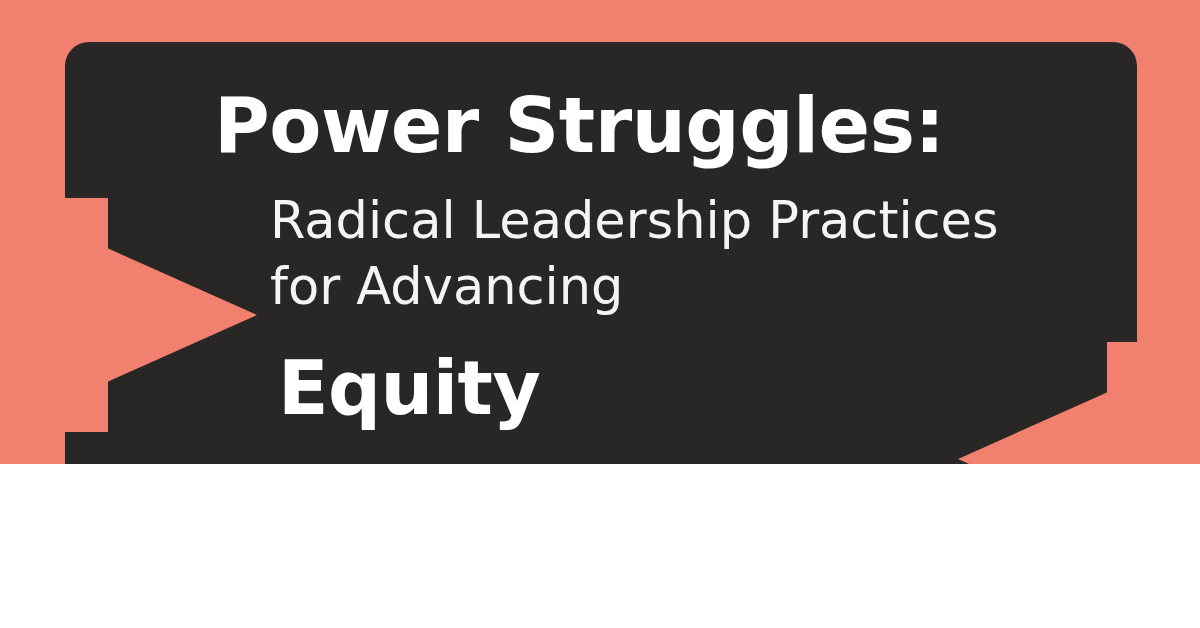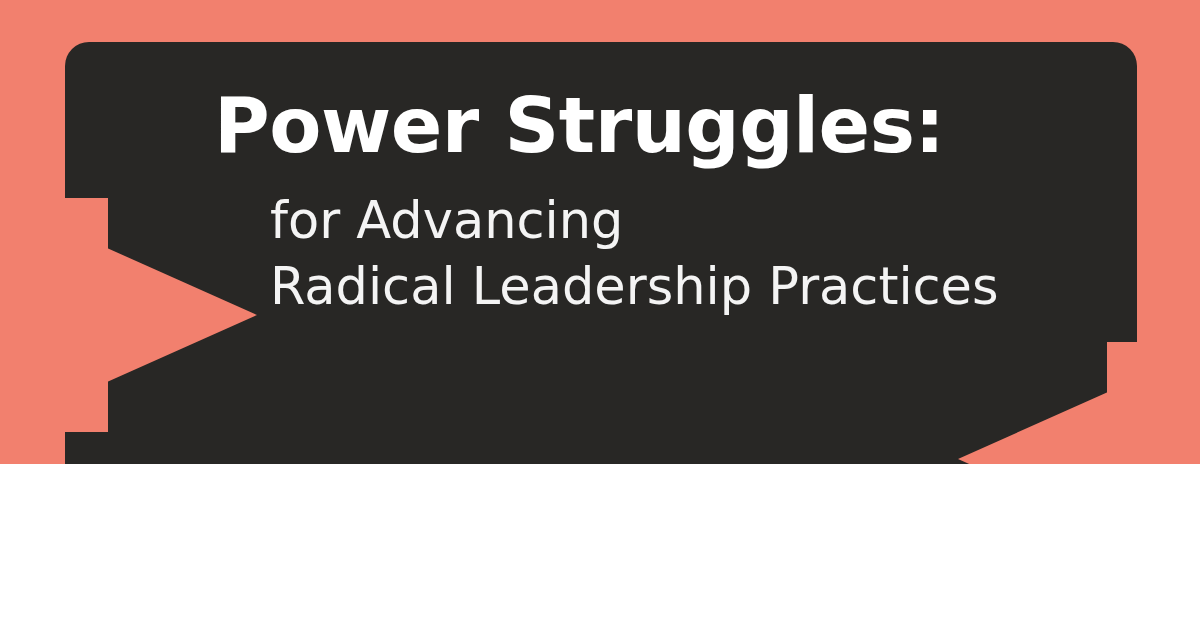--- a/index.html
+++ b/index.html
@@ -109,19 +109,20 @@
   <svg id="arrow-right" class="arrow" viewBox="0 0 215 234" xmlns="http://www.w3.org/2000/svg">
     <polygon points="215,0 163,8 163,50 13,117 163,184 163,226 215,234" fill="#f2806e"></polygon>
     <rect x="162" y="0" width="53" height="234" fill="#f2806e"></rect>
   </svg>
 
   <div id="text-block">
 
     <div id="title-line">Power Struggles:</div>
 
     <div id="subtitle">
+      <div class="subtitle-line">Radical Leadership Practices</div>
       <div class="subtitle-line">for Advancing</div>
-      <div class="subtitle-line">Radical Leadership Practices</div>
     </div>
 
+    <div id="keyword">Equity</div>
 
   </div>
 </div>
 
 </body></html>

